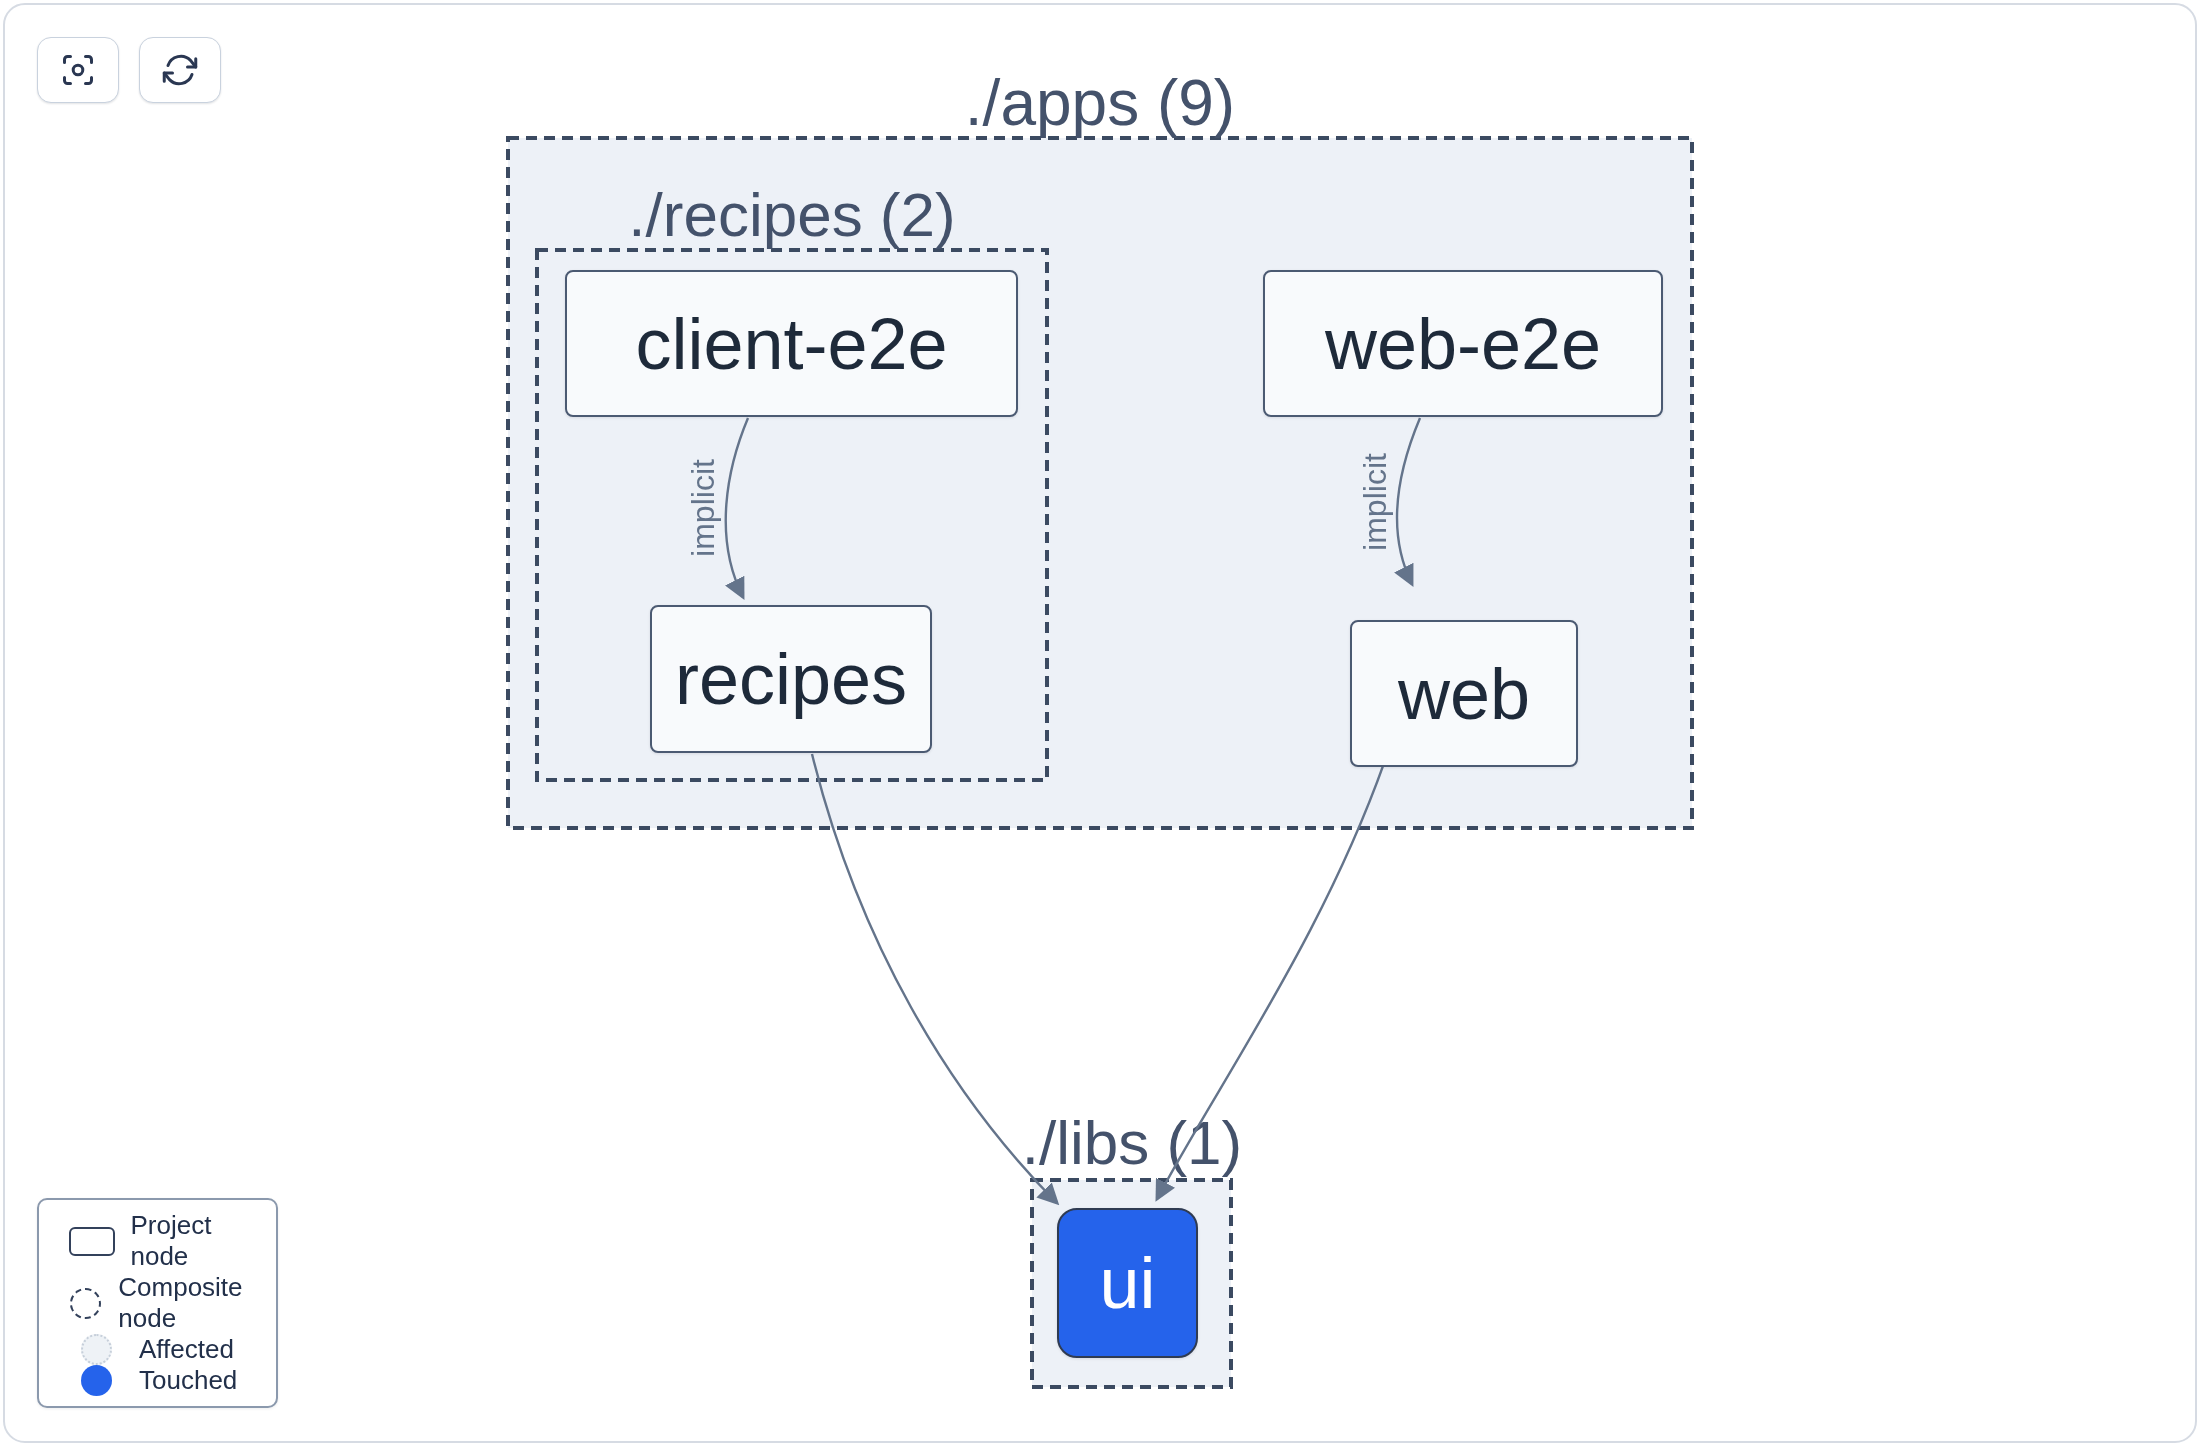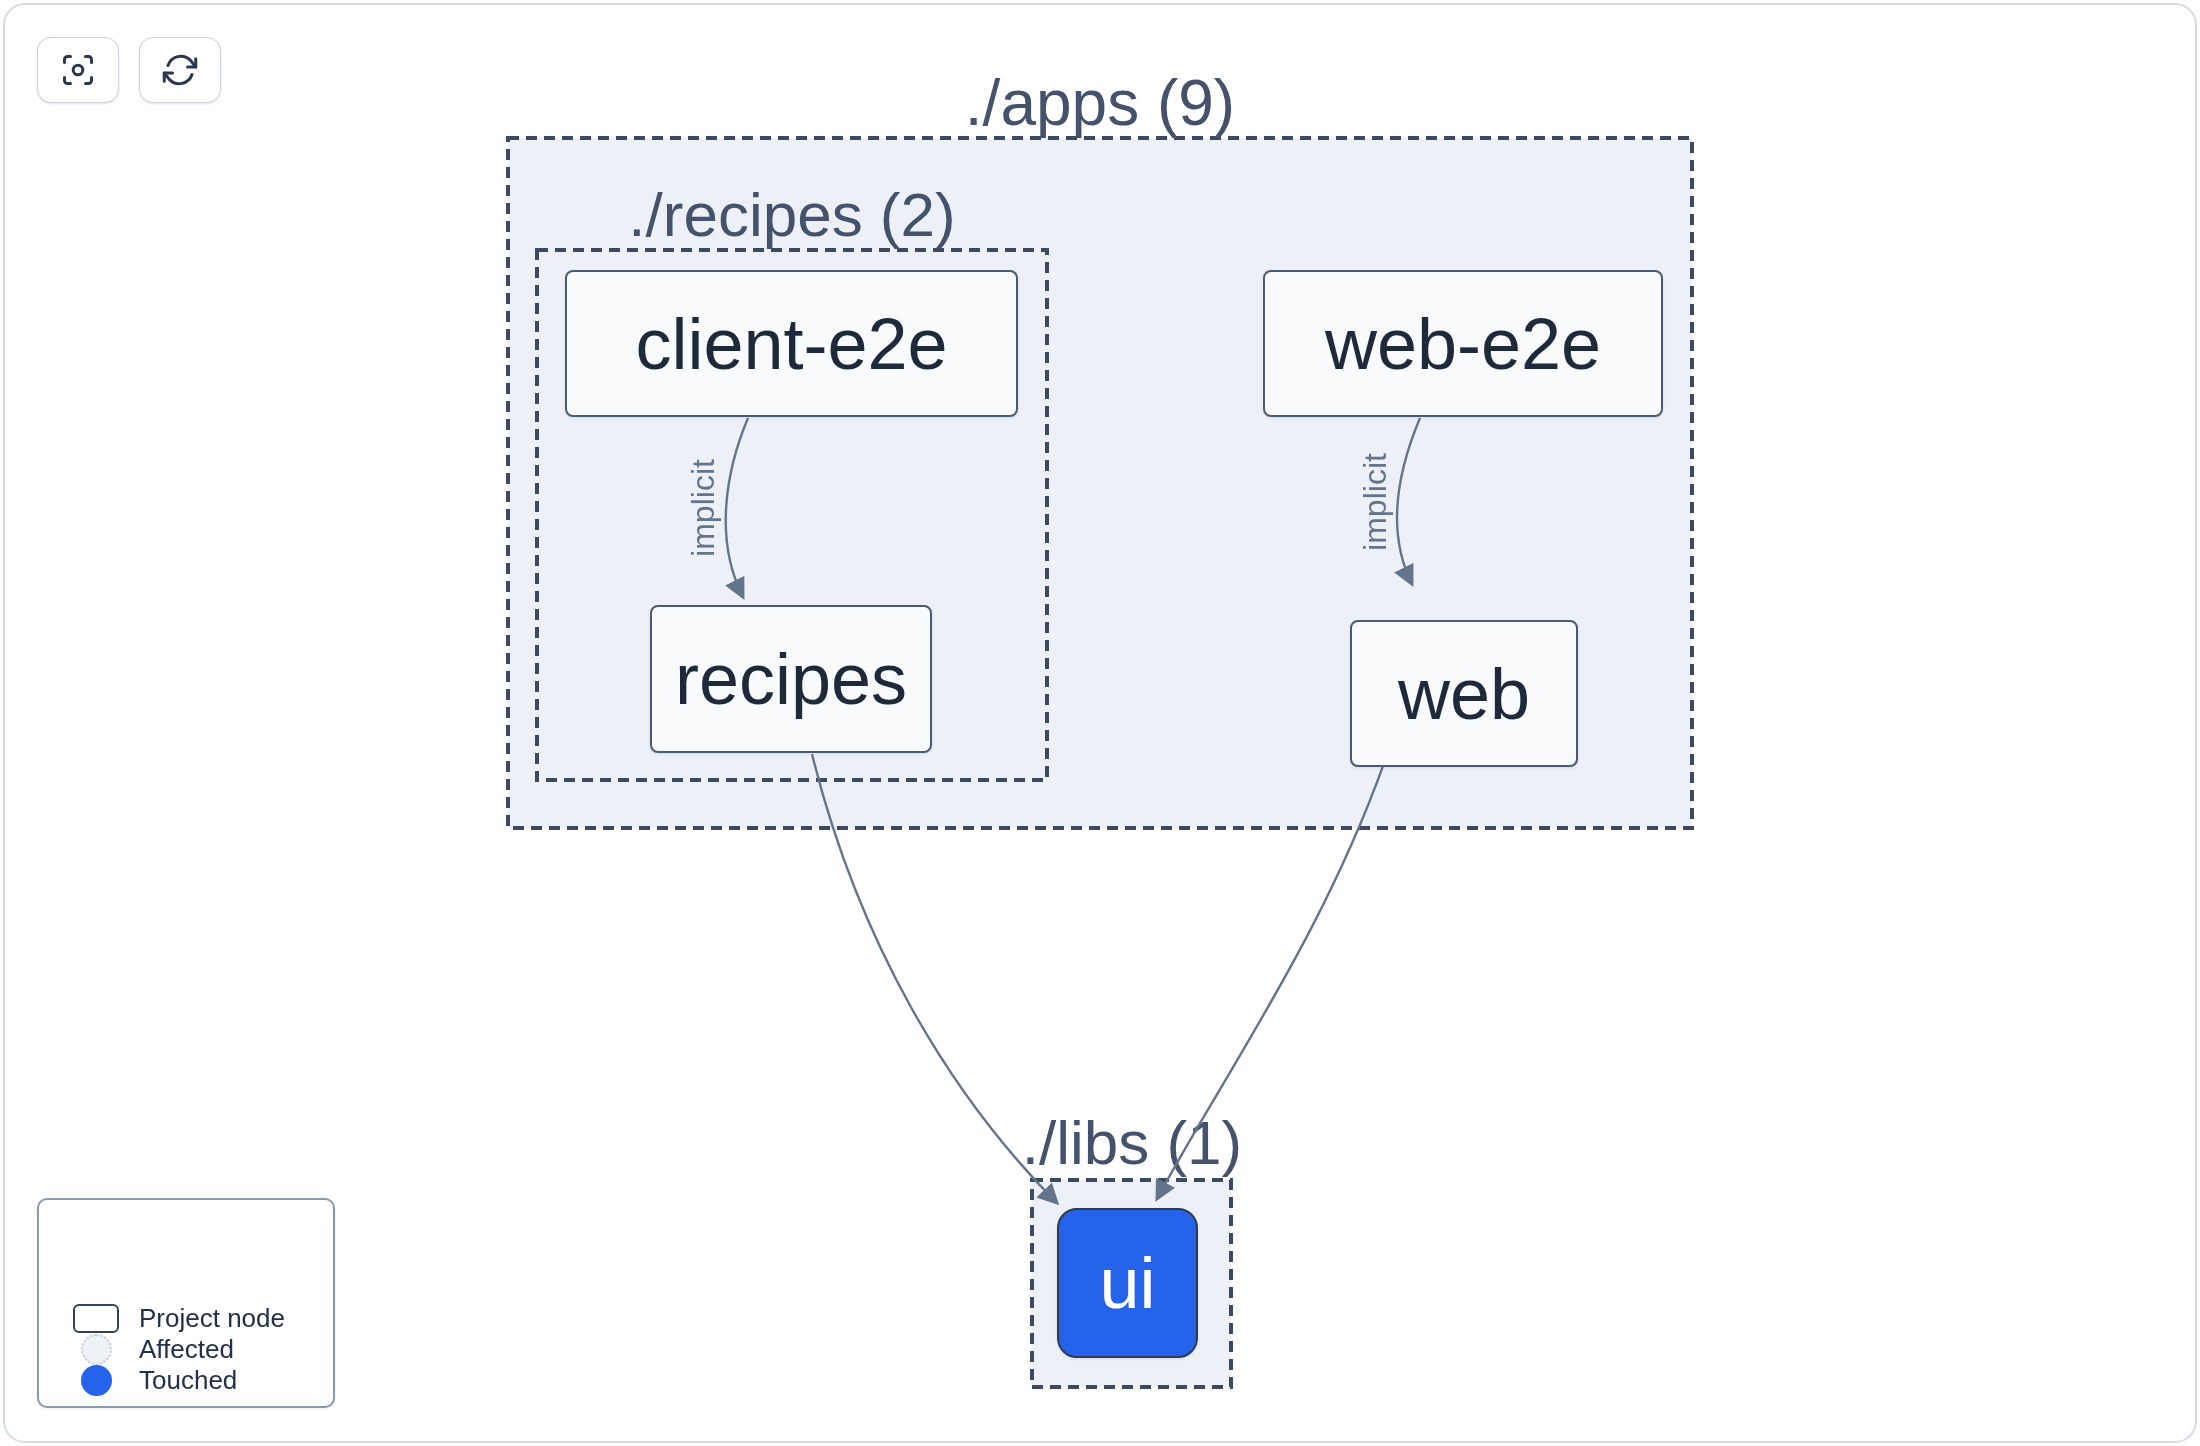--- a/index.html
+++ b/index.html
@@ -92,26 +92,26 @@
     display:flex;align-items:center;justify-content:center;
     box-shadow:0 1px 2px rgba(15,23,42,.12);
     cursor:pointer;
   }
   .toolbar-button svg{width:36px;height:36px;stroke:var(--icon-stroke);fill:none;stroke-width:2;stroke-linecap:round;stroke-linejoin:round;}
 
   
   .legend{
     position:absolute;
     left:37px;top:1198px;
-    width:298px;height:210px;
+    width:241px;height:210px;
     background:#ffffff;
     border:2px solid #8b99ad;
     border-radius:10px;
     box-shadow:0 1px 3px rgba(15,23,42,.08);
-    display:flex;flex-direction:column;justify-content:flex-end;
+    display:flex;flex-direction:column;justify-content:center;
     padding:10px 14px;
   }
   .legend-row{display:flex;align-items:center;}
   .legend-swatch-cell{width:86px;display:flex;align-items:center;justify-content:center;}
   .legend-label{font-size:26px;color:var(--legend-text);}
   .swatch-project{width:46px;height:29px;border:2.5px solid #33415b;border-radius:6px;background:#ffffff;}
   .swatch-composite{width:31px;height:31px;border:2.5px dashed #33415b;border-radius:50%;background:#ffffff;}
   .swatch-affected{width:31px;height:31px;border:2px dotted #c6cfda;border-radius:50%;background:#eef2f6;}
   .swatch-touched{width:31px;height:31px;border-radius:50%;background:var(--touched-blue);}
 </style>
@@ -181,20 +181,26 @@
 
 <div class="legend">
   <div class="legend-row">
     <span class="legend-swatch-cell">
         <span class="swatch-project"></span>
       </span>
     <span class="legend-label">Project node</span>
   </div>
   <div class="legend-row">
     <span class="legend-swatch-cell">
+        <span class="swatch-composite"></span>
+      </span>
+    <span class="legend-label">Composite node</span>
+  </div>
+  <div class="legend-row">
+    <span class="legend-swatch-cell">
         <span class="swatch-affected"></span>
       </span>
     <span class="legend-label">Affected</span>
   </div>
   <div class="legend-row">
     <span class="legend-swatch-cell">
         <span class="swatch-touched"></span>
       </span>
     <span class="legend-label">Touched</span>
   </div>

